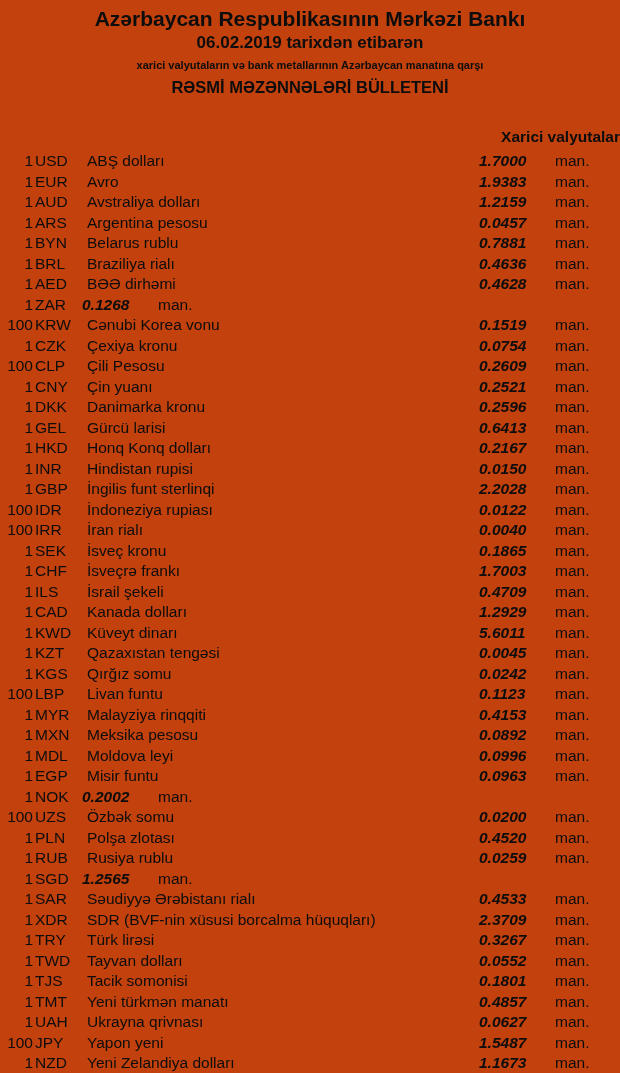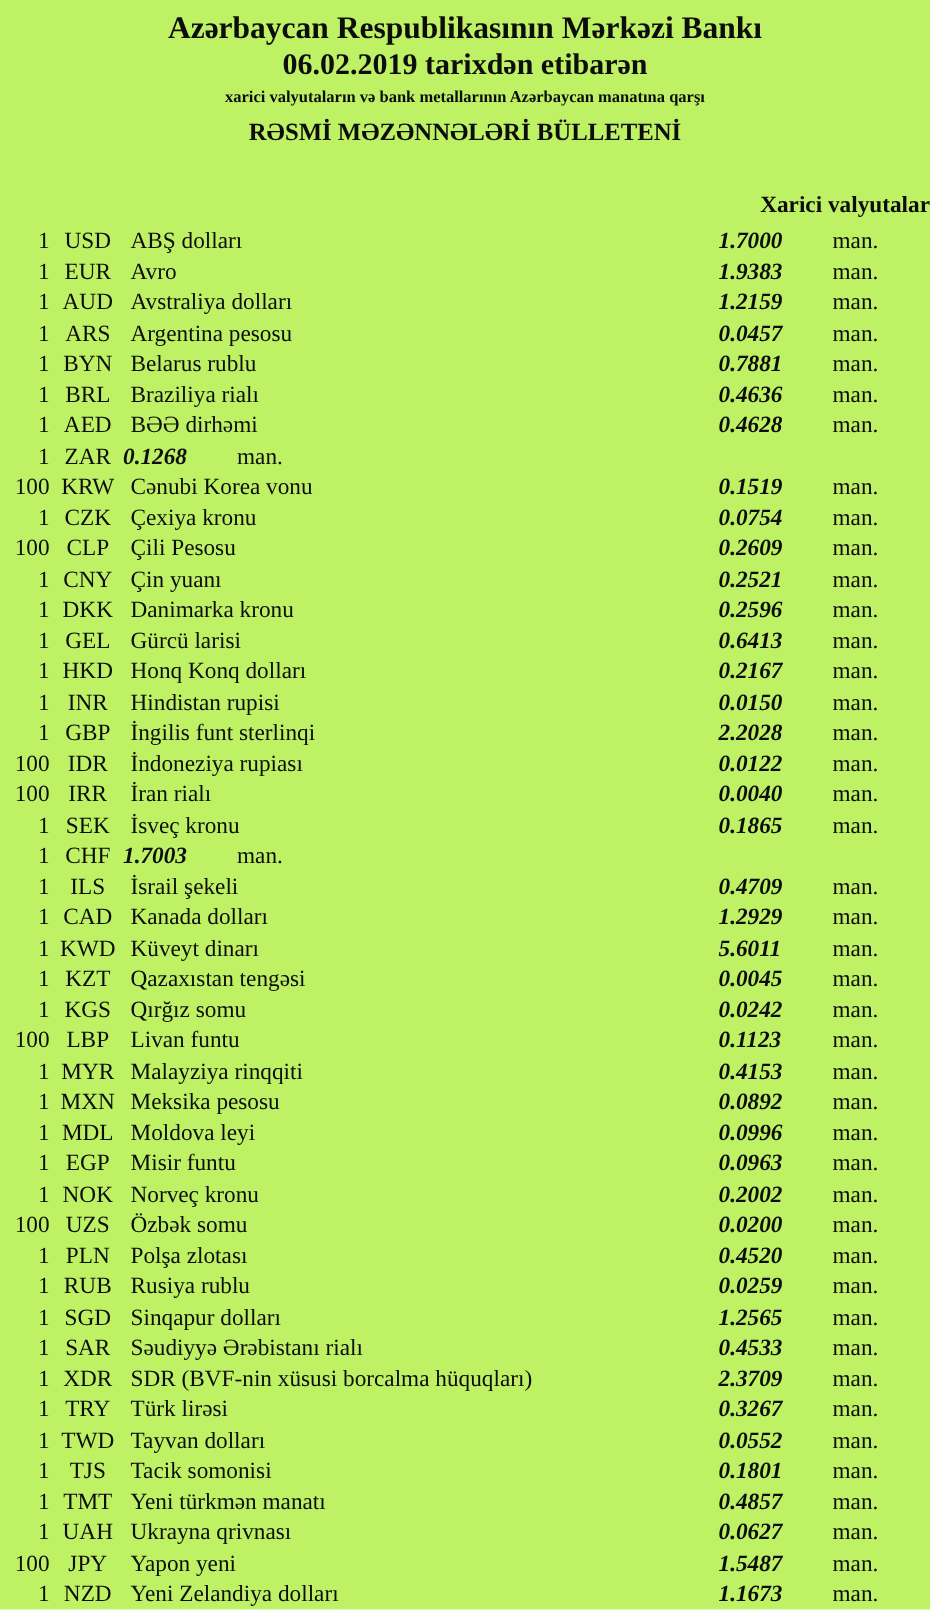--- a/index.html
+++ b/index.html
@@ -1,36 +1,36 @@
 <!DOCTYPE html>
 <html><head>
 <meta charset="utf-8">
 <style>
   html, body { margin: 0; padding: 0; background: #ffffff; }
   .page {
-    width: 620px; height: 1073px; background: #bef264; color: #0d0d0d;
-    font-family: Liberation Serif, serif;
+    width: 620px; height: 1073px; background: #c2410c; color: #0d0d0d;
+    font-family: Liberation Sans, sans-serif;
     overflow: hidden; box-sizing: border-box;
   }
   .hdr { text-align: center; padding-top: 5px; }
   .title    { font-size: 21px;   font-weight: bold; line-height: 27px; margin: 0; }
-  .dateline { font-size: 20px; font-weight: bold; line-height: 22px; }
+  .dateline { font-size: 17px; font-weight: bold; line-height: 22px; }
   .subtitle { font-size: 11px; font-weight: bold; line-height: 22px; }
   .bulletin { font-size: 16.5px; font-weight: bold; line-height: 23px; }
   .section-heading {
     font-size: 15.5px; font-weight: bold; text-align: right;
     margin: 29px 0 5px 0; line-height: 18px;
   }
   .row {
     display: flex; align-items: baseline;
     height: 20.5px; line-height: 20.5px;
     font-size: 15.5px; padding-right: 22px;
   }
   .qty  { flex: none; width: 33px; text-align: right; }
-  .code { flex: none; width: 47px; text-align: center; margin-left: 2px; }
+  .code { flex: none; width: 47px; margin-left: 2px; }
   .name { flex: 1; padding-left: 5px; white-space: nowrap; overflow: hidden; }
   .rate { flex: none; width: 64px; text-align: left; font-weight: bold; font-style: italic; }
   .unit { flex: none; width: 55px; box-sizing: border-box; padding-left: 12px; }
 </style>
 </head>
 <body>
 
 <div class="page">
   <div class="hdr">
     <div class="title">Azərbaycan Respublikasının Mərkəzi Bankı</div>
@@ -197,20 +197,21 @@
     <span class="qty">1</span>
     <span class="code">SEK</span>
     <span class="name">İsveç kronu</span>
     <span class="rate">0.1865</span>
     <span class="unit">man.</span>
   </div>
 
   <div class="row">
     <span class="qty">1</span>
     <span class="code">CHF</span>
+    <span class="name">İsveçrə frankı</span>
     <span class="rate">1.7003</span>
     <span class="unit">man.</span>
   </div>
 
   <div class="row">
     <span class="qty">1</span>
     <span class="code">ILS</span>
     <span class="name">İsrail şekeli</span>
     <span class="rate">0.4709</span>
     <span class="unit">man.</span>
@@ -284,21 +285,20 @@
     <span class="qty">1</span>
     <span class="code">EGP</span>
     <span class="name">Misir funtu</span>
     <span class="rate">0.0963</span>
     <span class="unit">man.</span>
   </div>
 
   <div class="row">
     <span class="qty">1</span>
     <span class="code">NOK</span>
-    <span class="name">Norveç kronu</span>
     <span class="rate">0.2002</span>
     <span class="unit">man.</span>
   </div>
 
   <div class="row">
     <span class="qty">100</span>
     <span class="code">UZS</span>
     <span class="name">Özbək somu</span>
     <span class="rate">0.0200</span>
     <span class="unit">man.</span>
@@ -316,21 +316,20 @@
     <span class="qty">1</span>
     <span class="code">RUB</span>
     <span class="name">Rusiya rublu</span>
     <span class="rate">0.0259</span>
     <span class="unit">man.</span>
   </div>
 
   <div class="row">
     <span class="qty">1</span>
     <span class="code">SGD</span>
-    <span class="name">Sinqapur dolları</span>
     <span class="rate">1.2565</span>
     <span class="unit">man.</span>
   </div>
 
   <div class="row">
     <span class="qty">1</span>
     <span class="code">SAR</span>
     <span class="name">Səudiyyə Ərəbistanı rialı</span>
     <span class="rate">0.4533</span>
     <span class="unit">man.</span>

